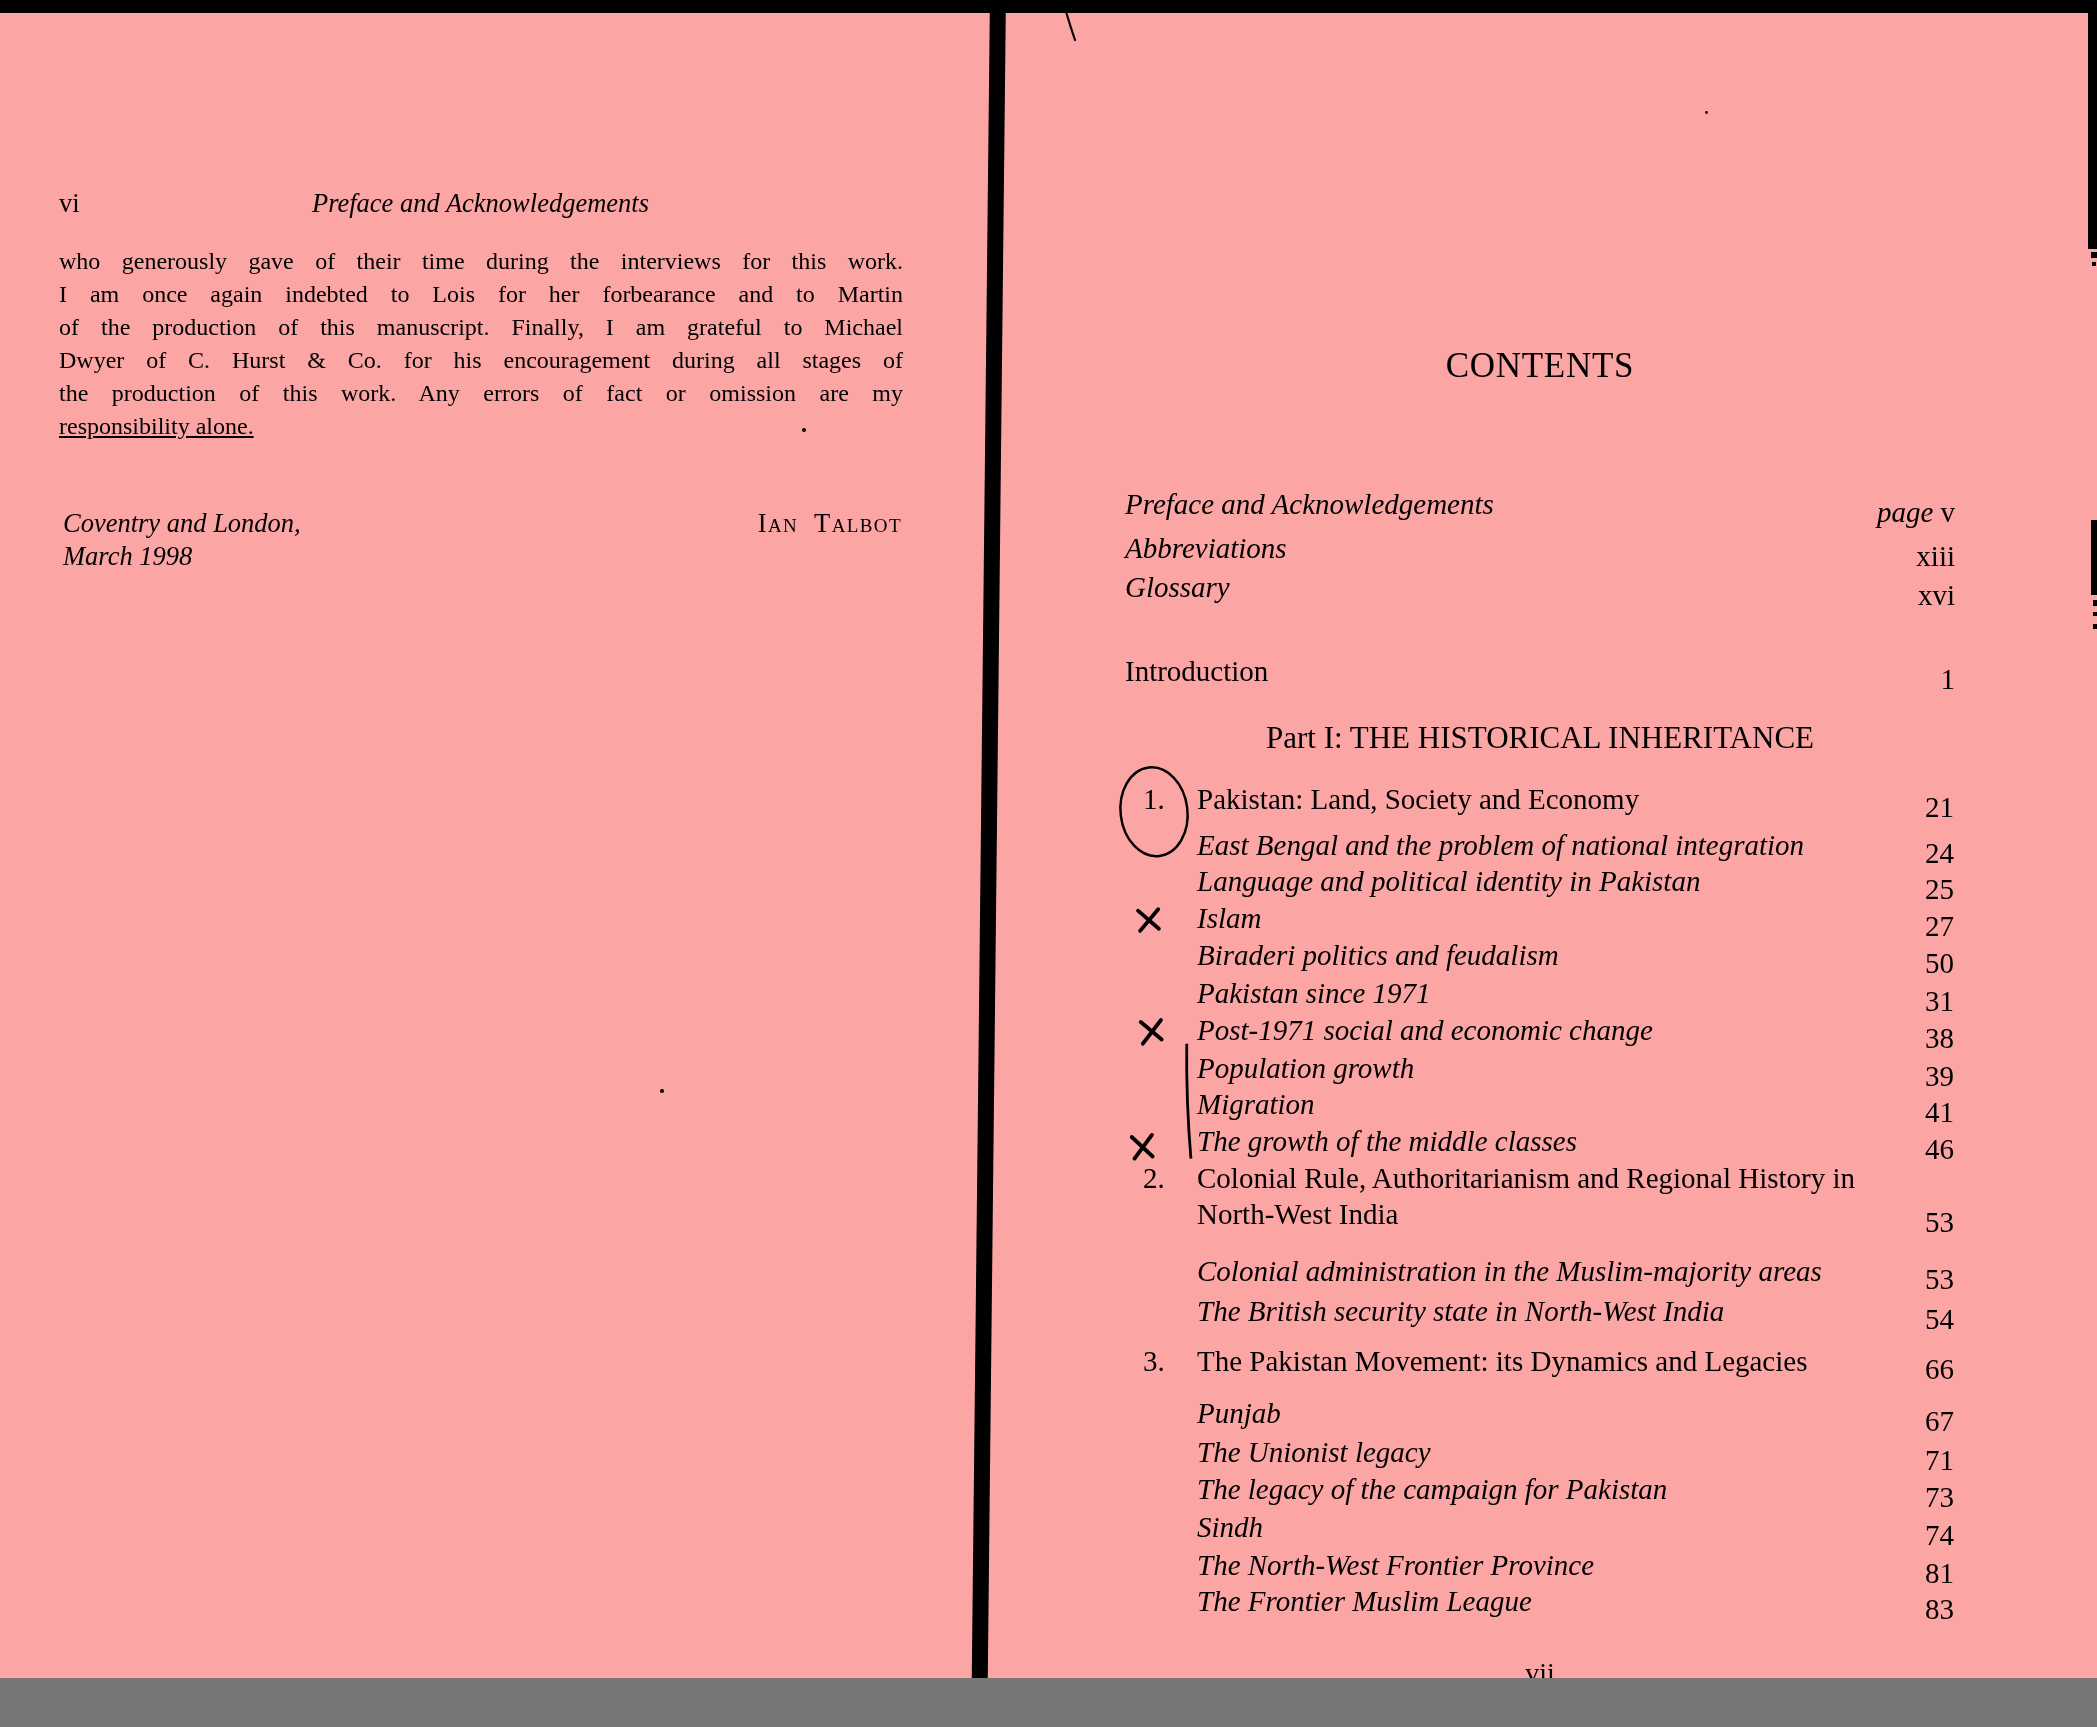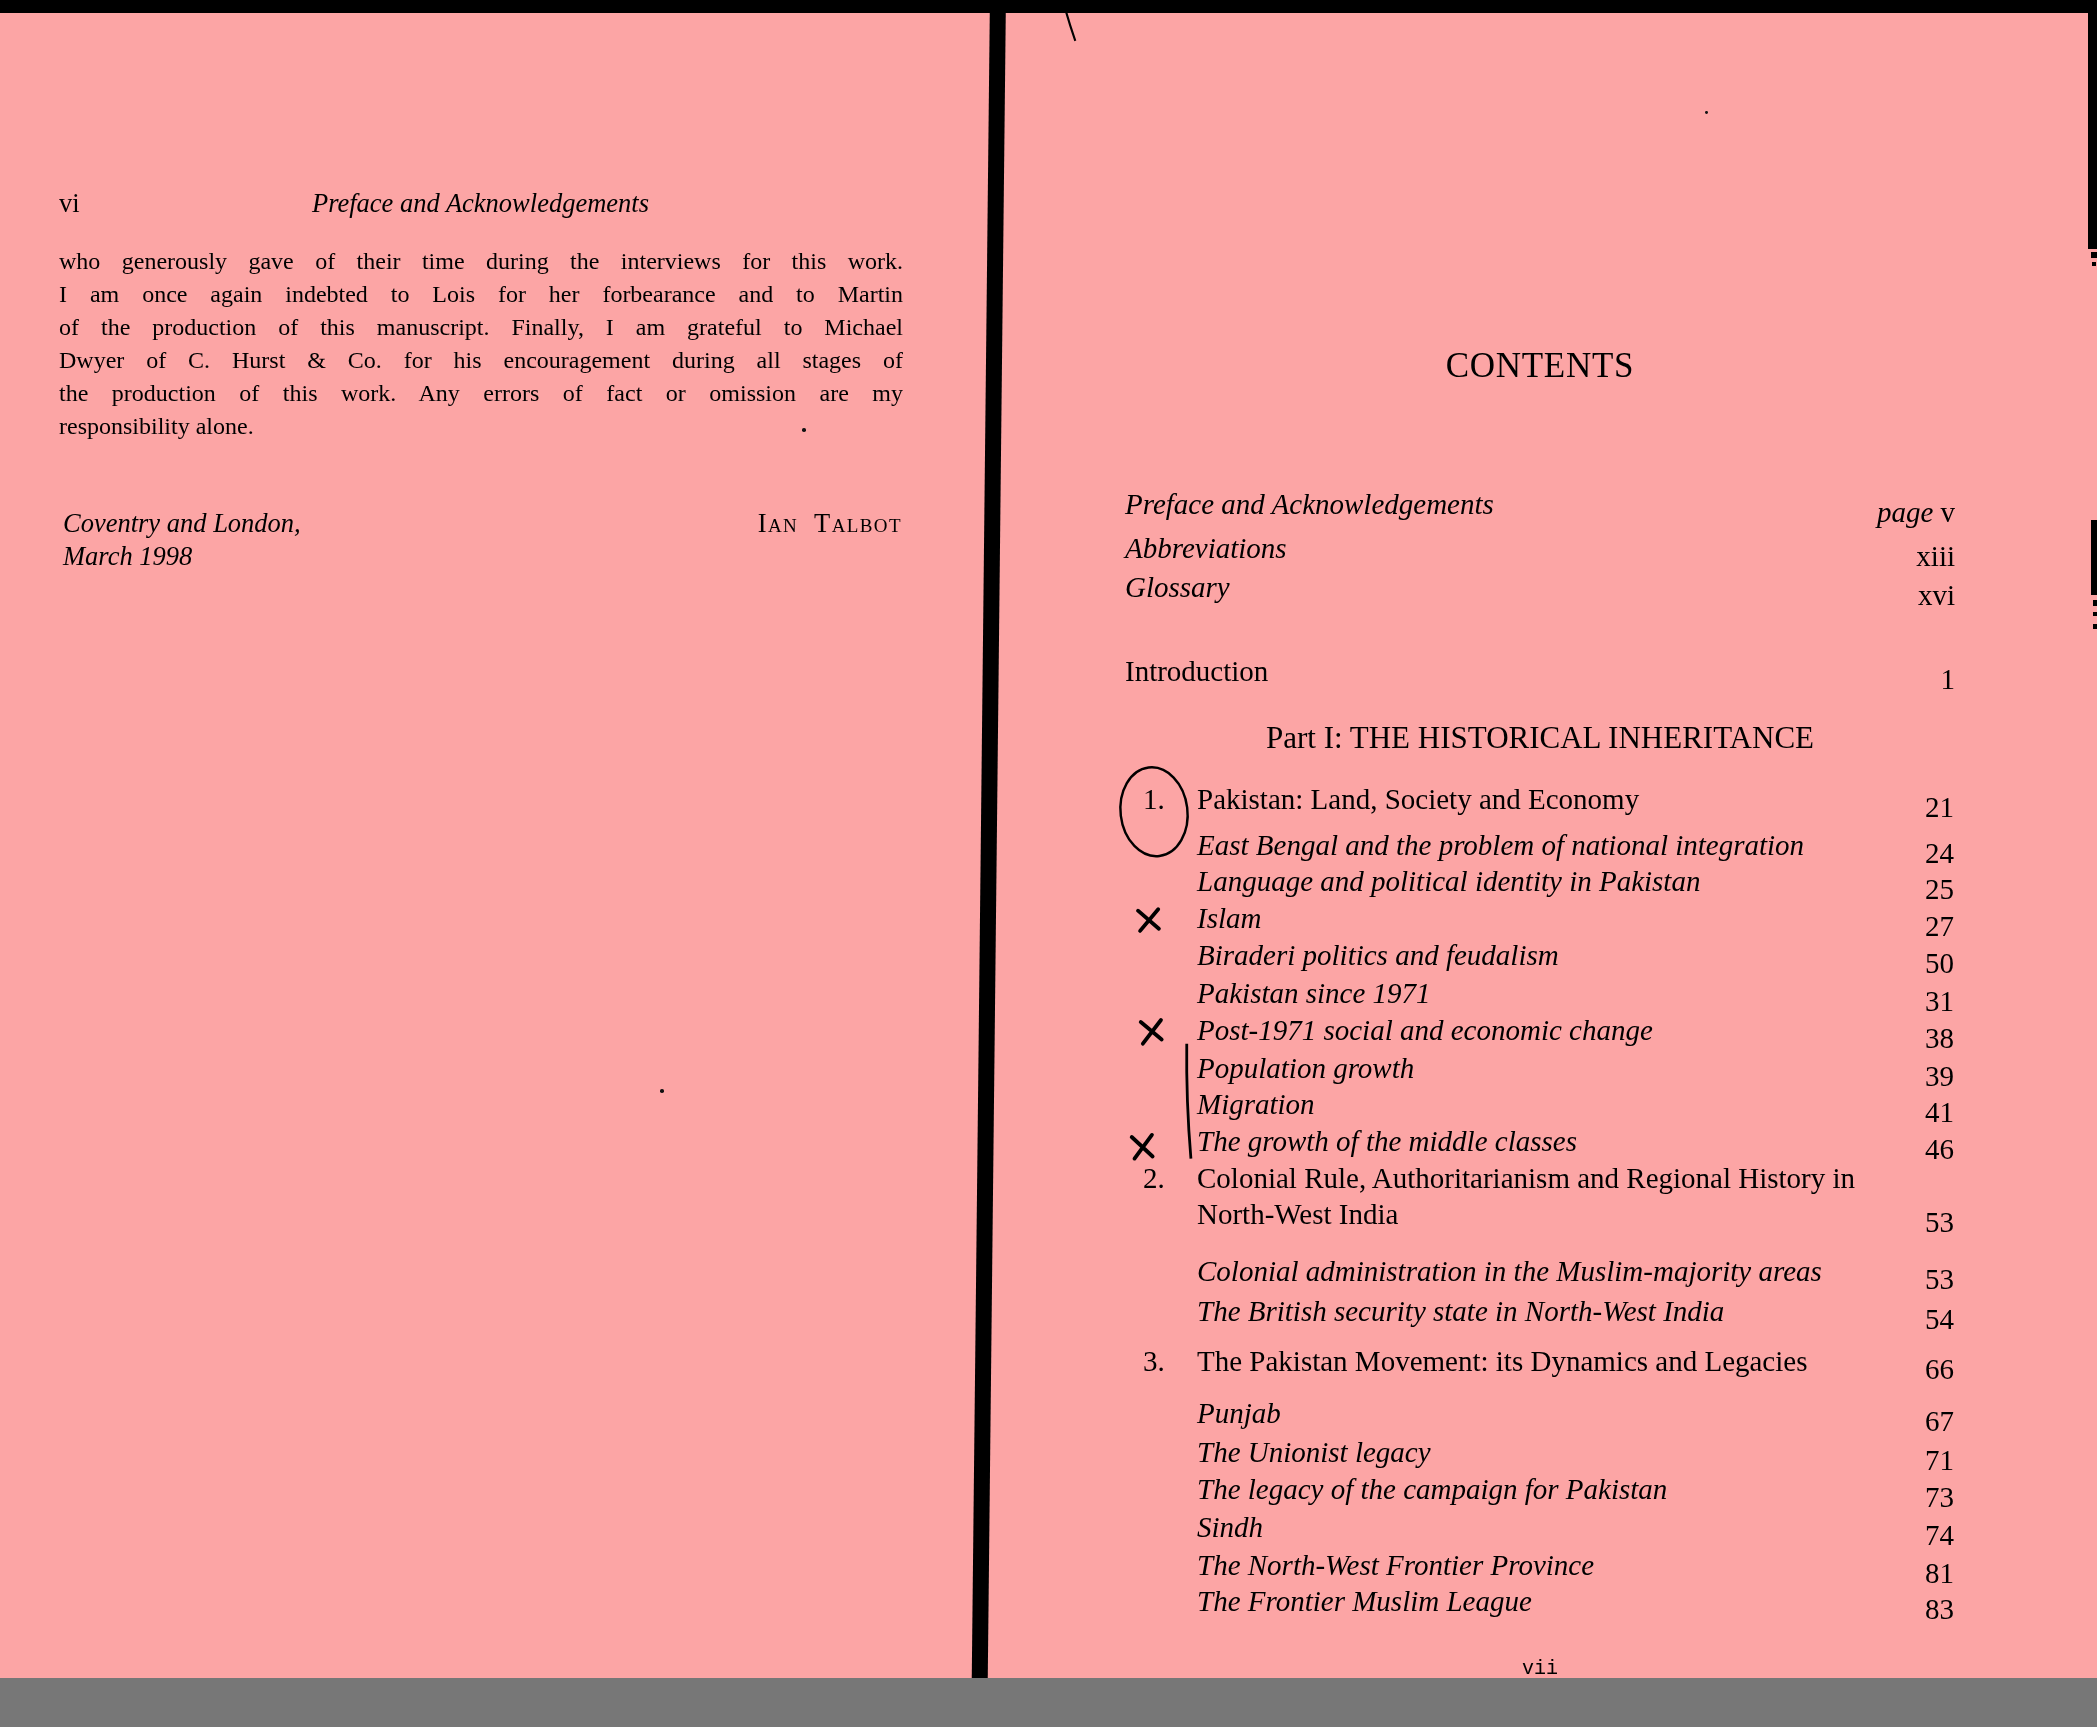--- a/index.html
+++ b/index.html
@@ -16,32 +16,32 @@
   .spine{position:absolute;left:990px;top:-8.4px;width:16px;height:1726px;background:#000;transform:rotate(0.62deg);transform-origin:top left;}
   .right-bar-1{position:absolute;left:2088px;top:4.2px;width:9px;height:245px;background:#000;}
   .right-bar-2{position:absolute;left:2091px;top:520px;width:6.3px;height:75px;background:#000;}
   .rdash{position:absolute;background:#000;}
   .speck{position:absolute;background:#111;border-radius:50%;}
   
   .lp-folio{position:absolute;left:59px;top:190px;font-size:26.5px;line-height:1;}
   .lp-header{position:absolute;left:59px;top:190px;width:843px;text-align:center;font-size:26.5px;font-style:italic;line-height:1;}
   .lp-body{position:absolute;left:59px;top:245px;width:844px;font-size:24px;line-height:33px;}
   .lp-body .jl{text-align:justify;text-align-last:justify;}
-  .lp-body .jl.last{text-align-last:left;}
+  .lp-body .jl.last{text-align-last:left;text-decoration:underline;}
   .lp-sig{position:absolute;left:63px;top:507px;font-size:26.5px;font-style:italic;line-height:33px;}
   .lp-name{position:absolute;left:59px;top:510px;width:843px;text-align:right;font-size:26.5px;line-height:1;font-variant:small-caps;letter-spacing:1.4px;word-spacing:8.4px;}
   
   .contents-title{position:absolute;left:1125px;top:348px;width:830px;text-align:center;font-size:35px;line-height:1;letter-spacing:0.7px;}
   .part-heading{position:absolute;left:1125px;top:722px;width:830px;text-align:center;font-size:31px;line-height:1;}
   .toc-row{position:absolute;left:1197px;width:757px;font-size:29px;line-height:1.12;white-space:nowrap;}
   .toc-row.front{left:1125px;width:830px;}
   .toc-row .pg{position:absolute;right:0;top:0;margin-top:8px;}
   .it{font-style:italic;}
   .num{position:absolute;left:-54px;}
-  .rp-folio{position:absolute;left:1125px;top:1659px;width:830px;text-align:center;font-size:20px;line-height:1;font-family:Liberation Mono, monospace;}
+  .rp-folio{position:absolute;left:1125px;top:1659px;width:830px;text-align:center;font-size:28px;line-height:1;}
   .anno{position:absolute;left:0;top:0;pointer-events:none;}
 </style>
 </head>
 <body>
 
 <div id="scan">
 
   <div class="top-edge"></div>
   <div class="spine"></div>
   <div class="right-bar-1"></div>

